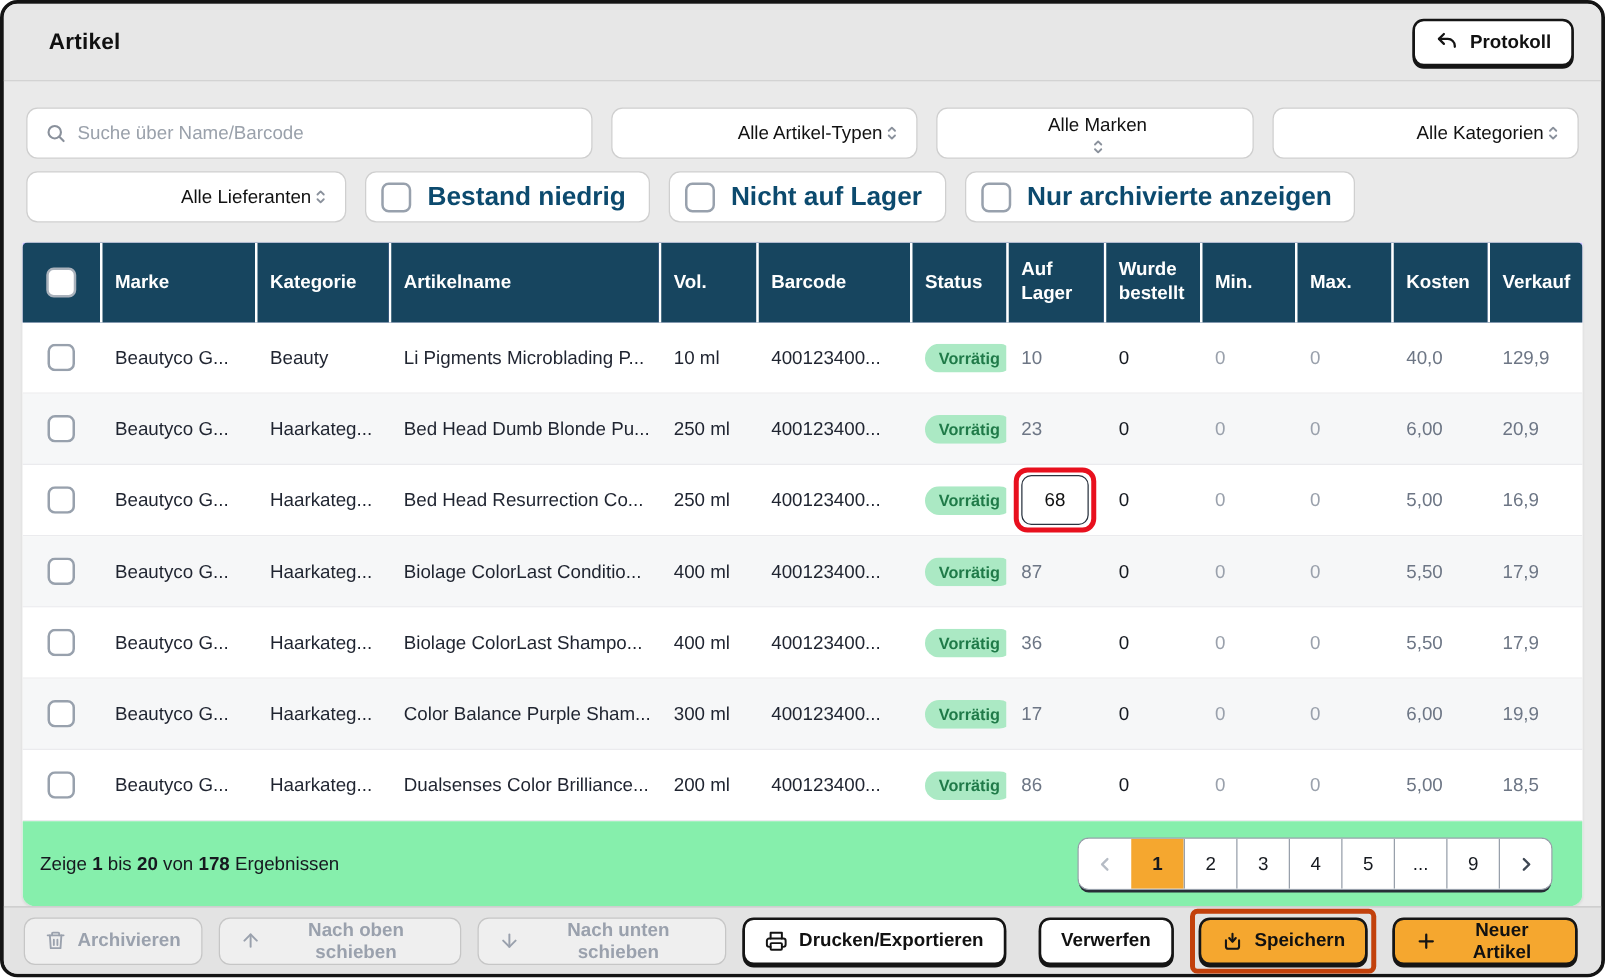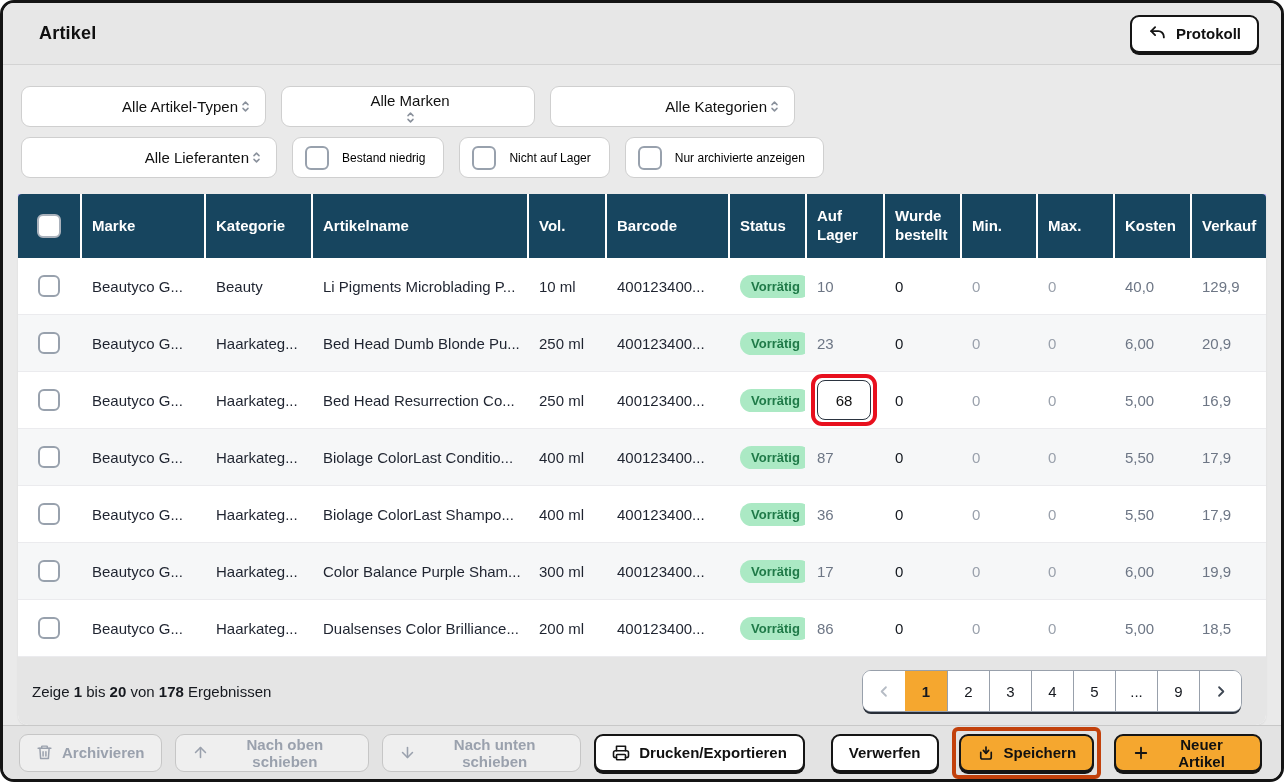--- a/index.html
+++ b/index.html
@@ -22,22 +22,22 @@
   .searchbox{ width:453px; height:41px; background:#fff; border:1px solid #cfcfcf; border-radius:9px;
     display:flex; align-items:center; padding:0 14px; gap:9px; }
   .searchbox input{ border:none; outline:none; flex:1; font-size:15px; font-family:inherit; color:#222; background:transparent; }
   .searchbox input::placeholder{ color:#9aa1ab; }
   .select{ height:41px; background:#fff; border:1px solid #cfcfcf; border-radius:9px;
     display:flex; align-items:center; justify-content:flex-end; padding:0 12px 0 16px;
     font-size:15px; color:#111; cursor:pointer; }
   .select .chev{ color:#8a919c; }
   .sel-typen{ width:245px; } .sel-marken{ width:254px;flex-direction:column; } .sel-kat{ width:245px; } .sel-lief{ width:256px; }
   .checkcard{ height:41px; background:#fff; border:1px solid #cfcfcf; border-radius:9px;
-    display:flex; align-items:center; gap:13px; padding:0 18px 0 12px; font-size:12px; font-weight:400;
-    color:#000000; cursor:pointer; }
+    display:flex; align-items:center; gap:13px; padding:0 18px 0 12px; font-size:21px; font-weight:700;
+    color:#0c4a6e; cursor:pointer; }
   .checkbox{ width:24px; height:24px; background:#fff; border:2px solid #98a1ad; border-radius:6px; flex:0 0 auto; }
   
   .card{ margin:0 15px; background:#fff; border-radius:0 0 10px 10px; overflow:hidden;
     box-shadow:0 1px 2px rgba(0,0,0,.08); }
   .trow{ display:grid; grid-template-columns:62px 124px 107px 216px 78px 123px 77px 78px 77px 76px 77px 77px minmax(0,1fr); }
   .thead .th{ background:#17455f; color:#fff; font-size:15px; font-weight:600; min-height:64px;
     display:flex; align-items:center; padding:6px 12px; line-height:1.25; }
   .thead{ background:#c4b5fd; }
   .thead .th:not(:first-child){ box-shadow:inset 2px 0 0 #fff; }
   .thead .th:first-child{ border-radius:4px 0 0 0; justify-content:center; }
@@ -48,21 +48,21 @@
   .td{ padding:0 12px; font-size:15px; color:#1f2430; white-space:nowrap; overflow:hidden; }
   .td.center{ display:flex; justify-content:center; padding:0; }
   .td .checkbox{ width:22px; height:22px; }
   .badge{ display:inline-block; background:#abe9c4; color:#1f7a48; font-size:13px; font-weight:600;
     border-radius:999px; padding:5px 11px; line-height:1; }
   .dim{ color:#6d7685; } .dimmer{ color:#9aa1ac; } .strong0{ color:#14181f; }
   .highlight-ring{ display:inline-flex; border:4px solid #e8101e; border-radius:11px; padding:2px; background:transparent; }
   .stock-input{ width:54px; height:40px; border:1.5px solid #2b3440; border-radius:8px; background:#fff;
     text-align:center; font-size:15px; color:#111; font-family:inherit; outline:none; }
   
-  .results-row{ display:flex; align-items:center; justify-content:space-between; padding:13px 24px 19px 14px; background:#e5e5e5; }
+  .results-row{ display:flex; align-items:center; justify-content:space-between; padding:13px 24px 19px 14px; background:#86efac; }
   .summary{ font-size:15px; color:#16191f; }
   .summary b{ font-weight:700; }
   .pager{ display:flex; border:1.5px solid #98a0ab; border-radius:9px; overflow:hidden;
     box-shadow:0 3px 0 -1px #272d37; background:#fff; }
   .page-btn{ width:42px; height:40px; display:flex; align-items:center; justify-content:center;
     font-size:15px; color:#16191f; background:#fff; border:none; border-left:1px solid #98a0ab;
     cursor:pointer; font-family:inherit; }
   .pager .page-btn:first-child{ border-left:none; }
   .page-btn.active{ background:#f5a72f; font-weight:600; }
   .page-btn.nav-prev{ color:#b6bcc5; } .page-btn.nav-next{ color:#3f4854; }
@@ -89,20 +89,29 @@
             <path d="M9 14 4 9l5-5"></path>
             <path d="M4 9h9a7 7 0 0 1 7 7v1"></path>
           </svg>
       </span>
       <span>Protokoll</span>
     </button>
   </div>
 
   <div class="filters">
     <div class="filter-row">
+      <div class="searchbox">
+        <span style="display:inline-flex;">
+          <svg width="17" height="17" viewBox="0 0 24 24" fill="none" stroke="#8a919c" stroke-width="2.4" stroke-linecap="round">
+              <circle cx="11" cy="11" r="7"></circle>
+              <path d="m16.5 16.5 4.5 4.5"></path>
+            </svg>
+        </span>
+        <input type="text" placeholder="Suche über Name/Barcode" style="">
+      </div>
       <div class="select sel-typen">
         <span>Alle Artikel-Typen</span>
         <span class="chev" style="display:inline-flex;">
           <svg width="15" height="17" viewBox="0 0 24 24" fill="none" stroke="currentColor" stroke-width="2.4" stroke-linecap="round" stroke-linejoin="round">
               <path d="m8 9 4-4 4 4"></path>
               <path d="m8 15 4 4 4-4"></path>
             </svg>
         </span>
       </div>
       <div class="select sel-marken">

